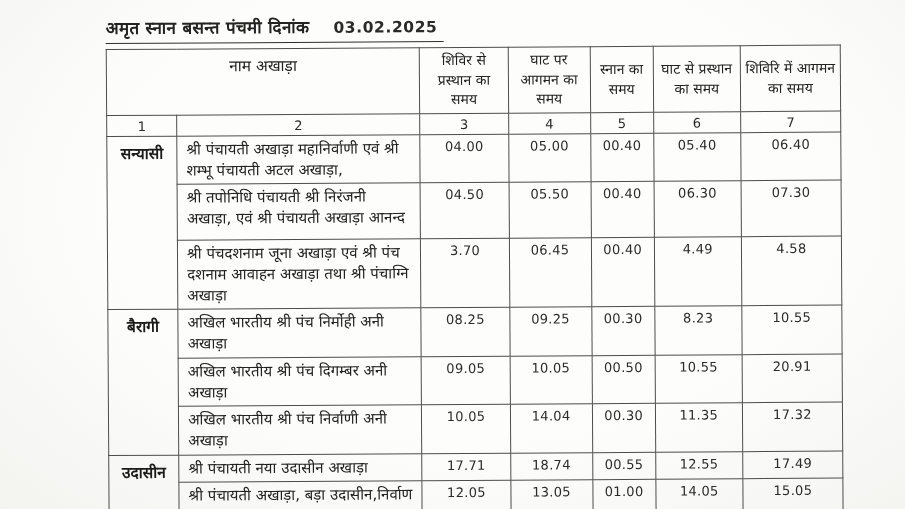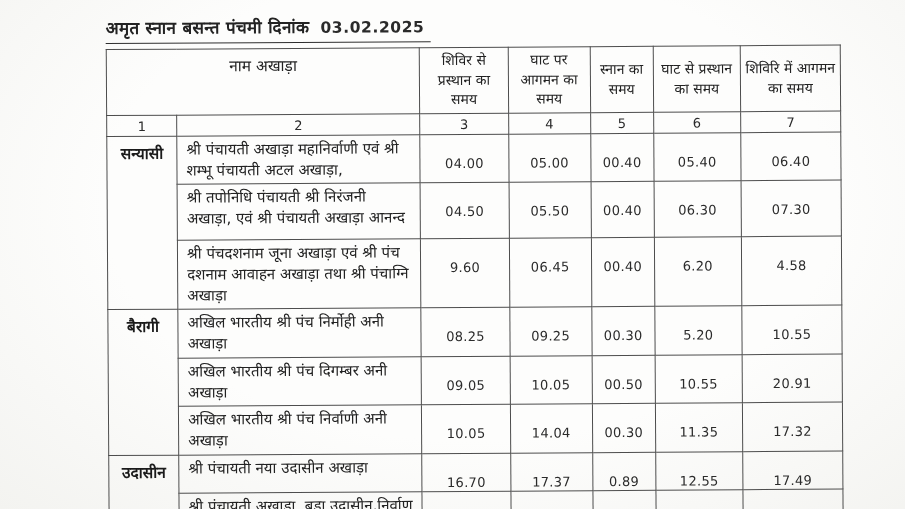--- a/index.html
+++ b/index.html
@@ -18,21 +18,21 @@
   .doc-title{
     position:absolute;left:107px;top:14px;
     font-size:17px;font-weight:600;letter-spacing:.3px;
     border-bottom:1.6px solid #2e2e2e;
     padding:0 6px 4px 0;
     white-space:nowrap;
     color:#232323;
   }
   .doc-title .date{
     font-weight:600;font-size:15.5px;letter-spacing:.6px;
-    margin-left:11px;color:#2a2a2a;
+    margin-left:24px;color:#2a2a2a;
   }
   table.schedule{
     position:absolute;left:107px;top:47px;
     width:735px;border-collapse:collapse;table-layout:fixed;
     background:transparent;color:#222;
   }
   .schedule th,.schedule td{
     border:1px solid #4d4d4d;
     overflow:hidden;
   }
@@ -59,21 +59,21 @@
     padding:5px 2px 0 2px;color:#1b1b1b;
   }
   td.akhara-cell{
     vertical-align:top;text-align:left;
     font-size:15px;line-height:1.38;
     padding:3px 6px 3px 9px;color:#222;
   }
   td.time-cell{
     vertical-align:top;text-align:center;
     font-size:13px;letter-spacing:.3px;
-    padding-top:21px;color:#2b2b2b;
+    padding-top:4px;color:#2b2b2b;
     font-family:"DejaVu Sans","Liberation Sans",sans-serif;
   }
 </style>
 </head>
 <body>
 
 <div class="sheet">
 
   <div class="doc-title">
     <span>अमृत स्नान बसन्त पंचमी दिनांक</span><span class="date">03.02.2025</span>
@@ -121,33 +121,33 @@
         <tr style="height: 56px;">
           <td class="akhara-cell">श्री तपोनिधि पंचायती श्री निरंजनी अखाड़ा, एवं श्री पंचायती अखाड़ा आनन्द</td>
           <td class="time-cell">04.50</td>
           <td class="time-cell">05.50</td>
           <td class="time-cell">00.40</td>
           <td class="time-cell">06.30</td>
           <td class="time-cell">07.30</td>
         </tr>
         <tr style="height: 64px;">
           <td class="akhara-cell">श्री पंचदशनाम जूना अखाड़ा एवं श्री पंच दशनाम आवाहन अखाड़ा तथा श्री पंचाग्नि अखाड़ा</td>
-          <td class="time-cell">9.60</td>
+          <td class="time-cell">3.70</td>
           <td class="time-cell">06.45</td>
           <td class="time-cell">00.40</td>
-          <td class="time-cell">6.20</td>
+          <td class="time-cell">4.49</td>
           <td class="time-cell">4.58</td>
         </tr>
         <tr style="height: 48px;">
           <td class="group-cell" rowspan="3">बैरागी</td>
           <td class="akhara-cell">अखिल भारतीय श्री पंच निर्मोही अनी अखाड़ा</td>
           <td class="time-cell">08.25</td>
           <td class="time-cell">09.25</td>
           <td class="time-cell">00.30</td>
-          <td class="time-cell">5.20</td>
+          <td class="time-cell">8.23</td>
           <td class="time-cell">10.55</td>
         </tr>
         <tr style="height: 36px;">
           <td class="akhara-cell">अखिल भारतीय श्री पंच दिगम्बर अनी अखाड़ा</td>
           <td class="time-cell">09.05</td>
           <td class="time-cell">10.05</td>
           <td class="time-cell">00.50</td>
           <td class="time-cell">10.55</td>
           <td class="time-cell">20.91</td>
         </tr>
@@ -155,23 +155,23 @@
           <td class="akhara-cell">अखिल भारतीय श्री पंच निर्वाणी अनी अखाड़ा</td>
           <td class="time-cell">10.05</td>
           <td class="time-cell">14.04</td>
           <td class="time-cell">00.30</td>
           <td class="time-cell">11.35</td>
           <td class="time-cell">17.32</td>
         </tr>
         <tr style="height: 23px;">
           <td class="group-cell" rowspan="3">उदासीन</td>
           <td class="akhara-cell">श्री पंचायती नया उदासीन अखाड़ा</td>
-          <td class="time-cell">16.70</td>
-          <td class="time-cell">17.37</td>
-          <td class="time-cell">0.89</td>
+          <td class="time-cell">17.71</td>
+          <td class="time-cell">18.74</td>
+          <td class="time-cell">00.55</td>
           <td class="time-cell">12.55</td>
           <td class="time-cell">17.49</td>
         </tr>
         <tr style="height: 37px;">
           <td class="akhara-cell">श्री पंचायती अखाड़ा, बड़ा उदासीन,निर्वाण</td>
           <td class="time-cell">12.05</td>
           <td class="time-cell">13.05</td>
           <td class="time-cell">01.00</td>
           <td class="time-cell">14.05</td>
           <td class="time-cell">15.05</td>

